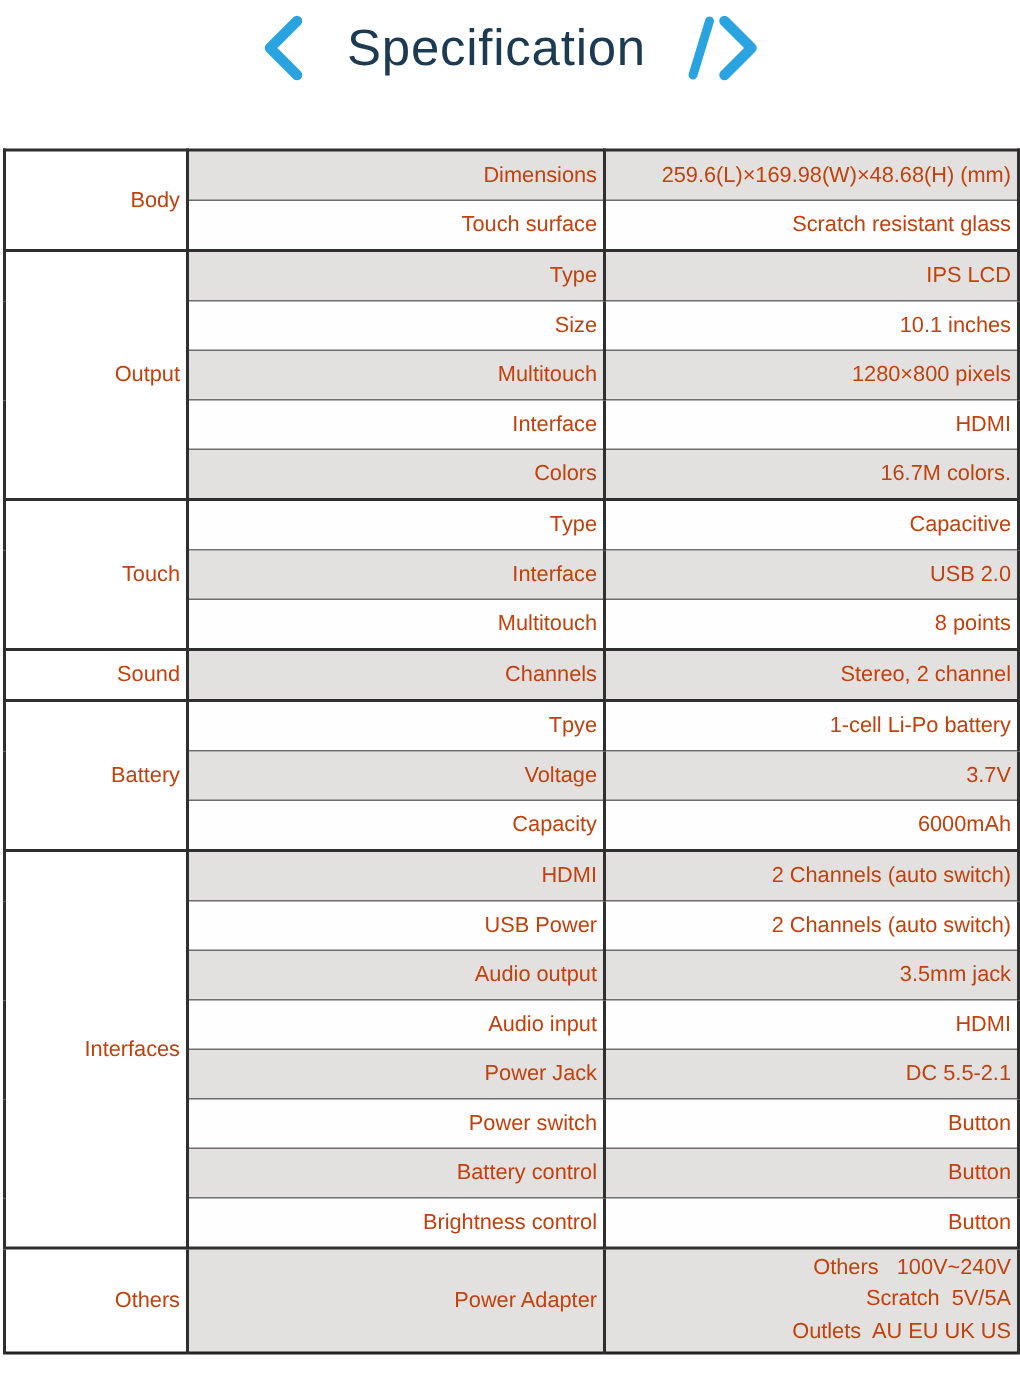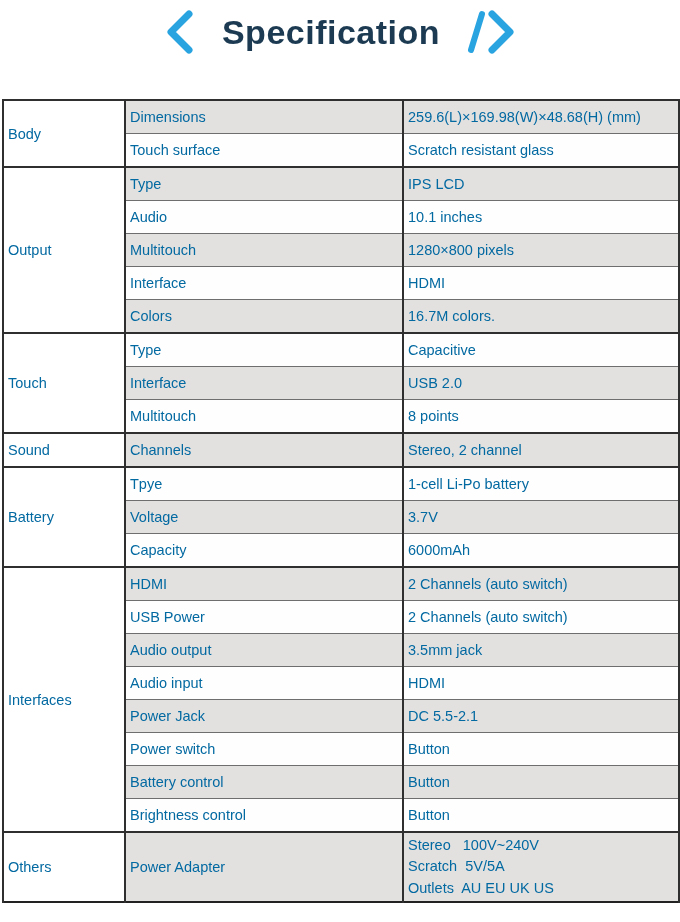--- a/index.html
+++ b/index.html
@@ -21,42 +21,42 @@
     padding-top: 6px;
     margin-bottom: 37px;
     display: flex;
     align-items: center;
     justify-content: center;
     gap: 26px;
   }
   .page-title {
     color: #1c3b53;
     font-size: 34px;
-    font-weight: bold;
+    font-weight: normal;
     letter-spacing: 0.5px;
     line-height: 1;
     padding-bottom: 4px;
   }
   .hdr-icon { display: block; }
   
   table.spec-table {
     margin-left: 2px;
     width: 676px;
     border-collapse: collapse;
     table-layout: fixed;
     border: 2px solid #222222;
   }
   col.c1 { width: 122px; }
   col.c2 { width: 278px; }
   col.c3 { width: 276px; }
   td {
-    text-align: left;
+    text-align: right;
     vertical-align: middle;
     font-size: 14.5px;
-    color: #0369a1;
+    color: #c2410c;
     padding: 0 4px;
     height: 32px;
     border-top: 1px solid #6e6e6e;
     border-bottom: 1px solid #6e6e6e;
     border-left: 2px solid #2f2f2f;
     border-right: 2px solid #2f2f2f;
     background: #ffffff;
   }
   tr.sec > td { border-top: 2px solid #2f2f2f; }
   tbody tr:nth-child(odd) td.spec { background: #e2e1e0; }
@@ -102,21 +102,21 @@
         <td class="spec">Touch surface</td>
         <td class="spec">Scratch resistant glass</td>
       </tr>
 
       <tr class="sec">
         <td class="cat" rowspan="5">Output</td>
         <td class="spec">Type</td>
         <td class="spec">IPS LCD</td>
       </tr>
       <tr>
-        <td class="spec">Audio</td>
+        <td class="spec">Size</td>
         <td class="spec">10.1 inches</td>
       </tr>
       <tr>
         <td class="spec">Multitouch</td>
         <td class="spec">1280×800 pixels</td>
       </tr>
       <tr>
         <td class="spec">Interface</td>
         <td class="spec">HDMI</td>
       </tr>
@@ -190,21 +190,21 @@
       </tr>
       <tr>
         <td class="spec">Brightness control</td>
         <td class="spec">Button</td>
       </tr>
 
       <tr class="sec tall">
         <td class="cat">Others</td>
         <td class="spec">Power Adapter</td>
         <td class="spec multiline">
-          <div>Stereo   100V~240V</div>
+          <div>Others   100V~240V</div>
           <div>Scratch  5V/5A</div>
           <div>Outlets  AU EU UK US</div>
         </td>
       </tr>
     </tbody>
   </table>
 
 </div>
 
 </body></html>

